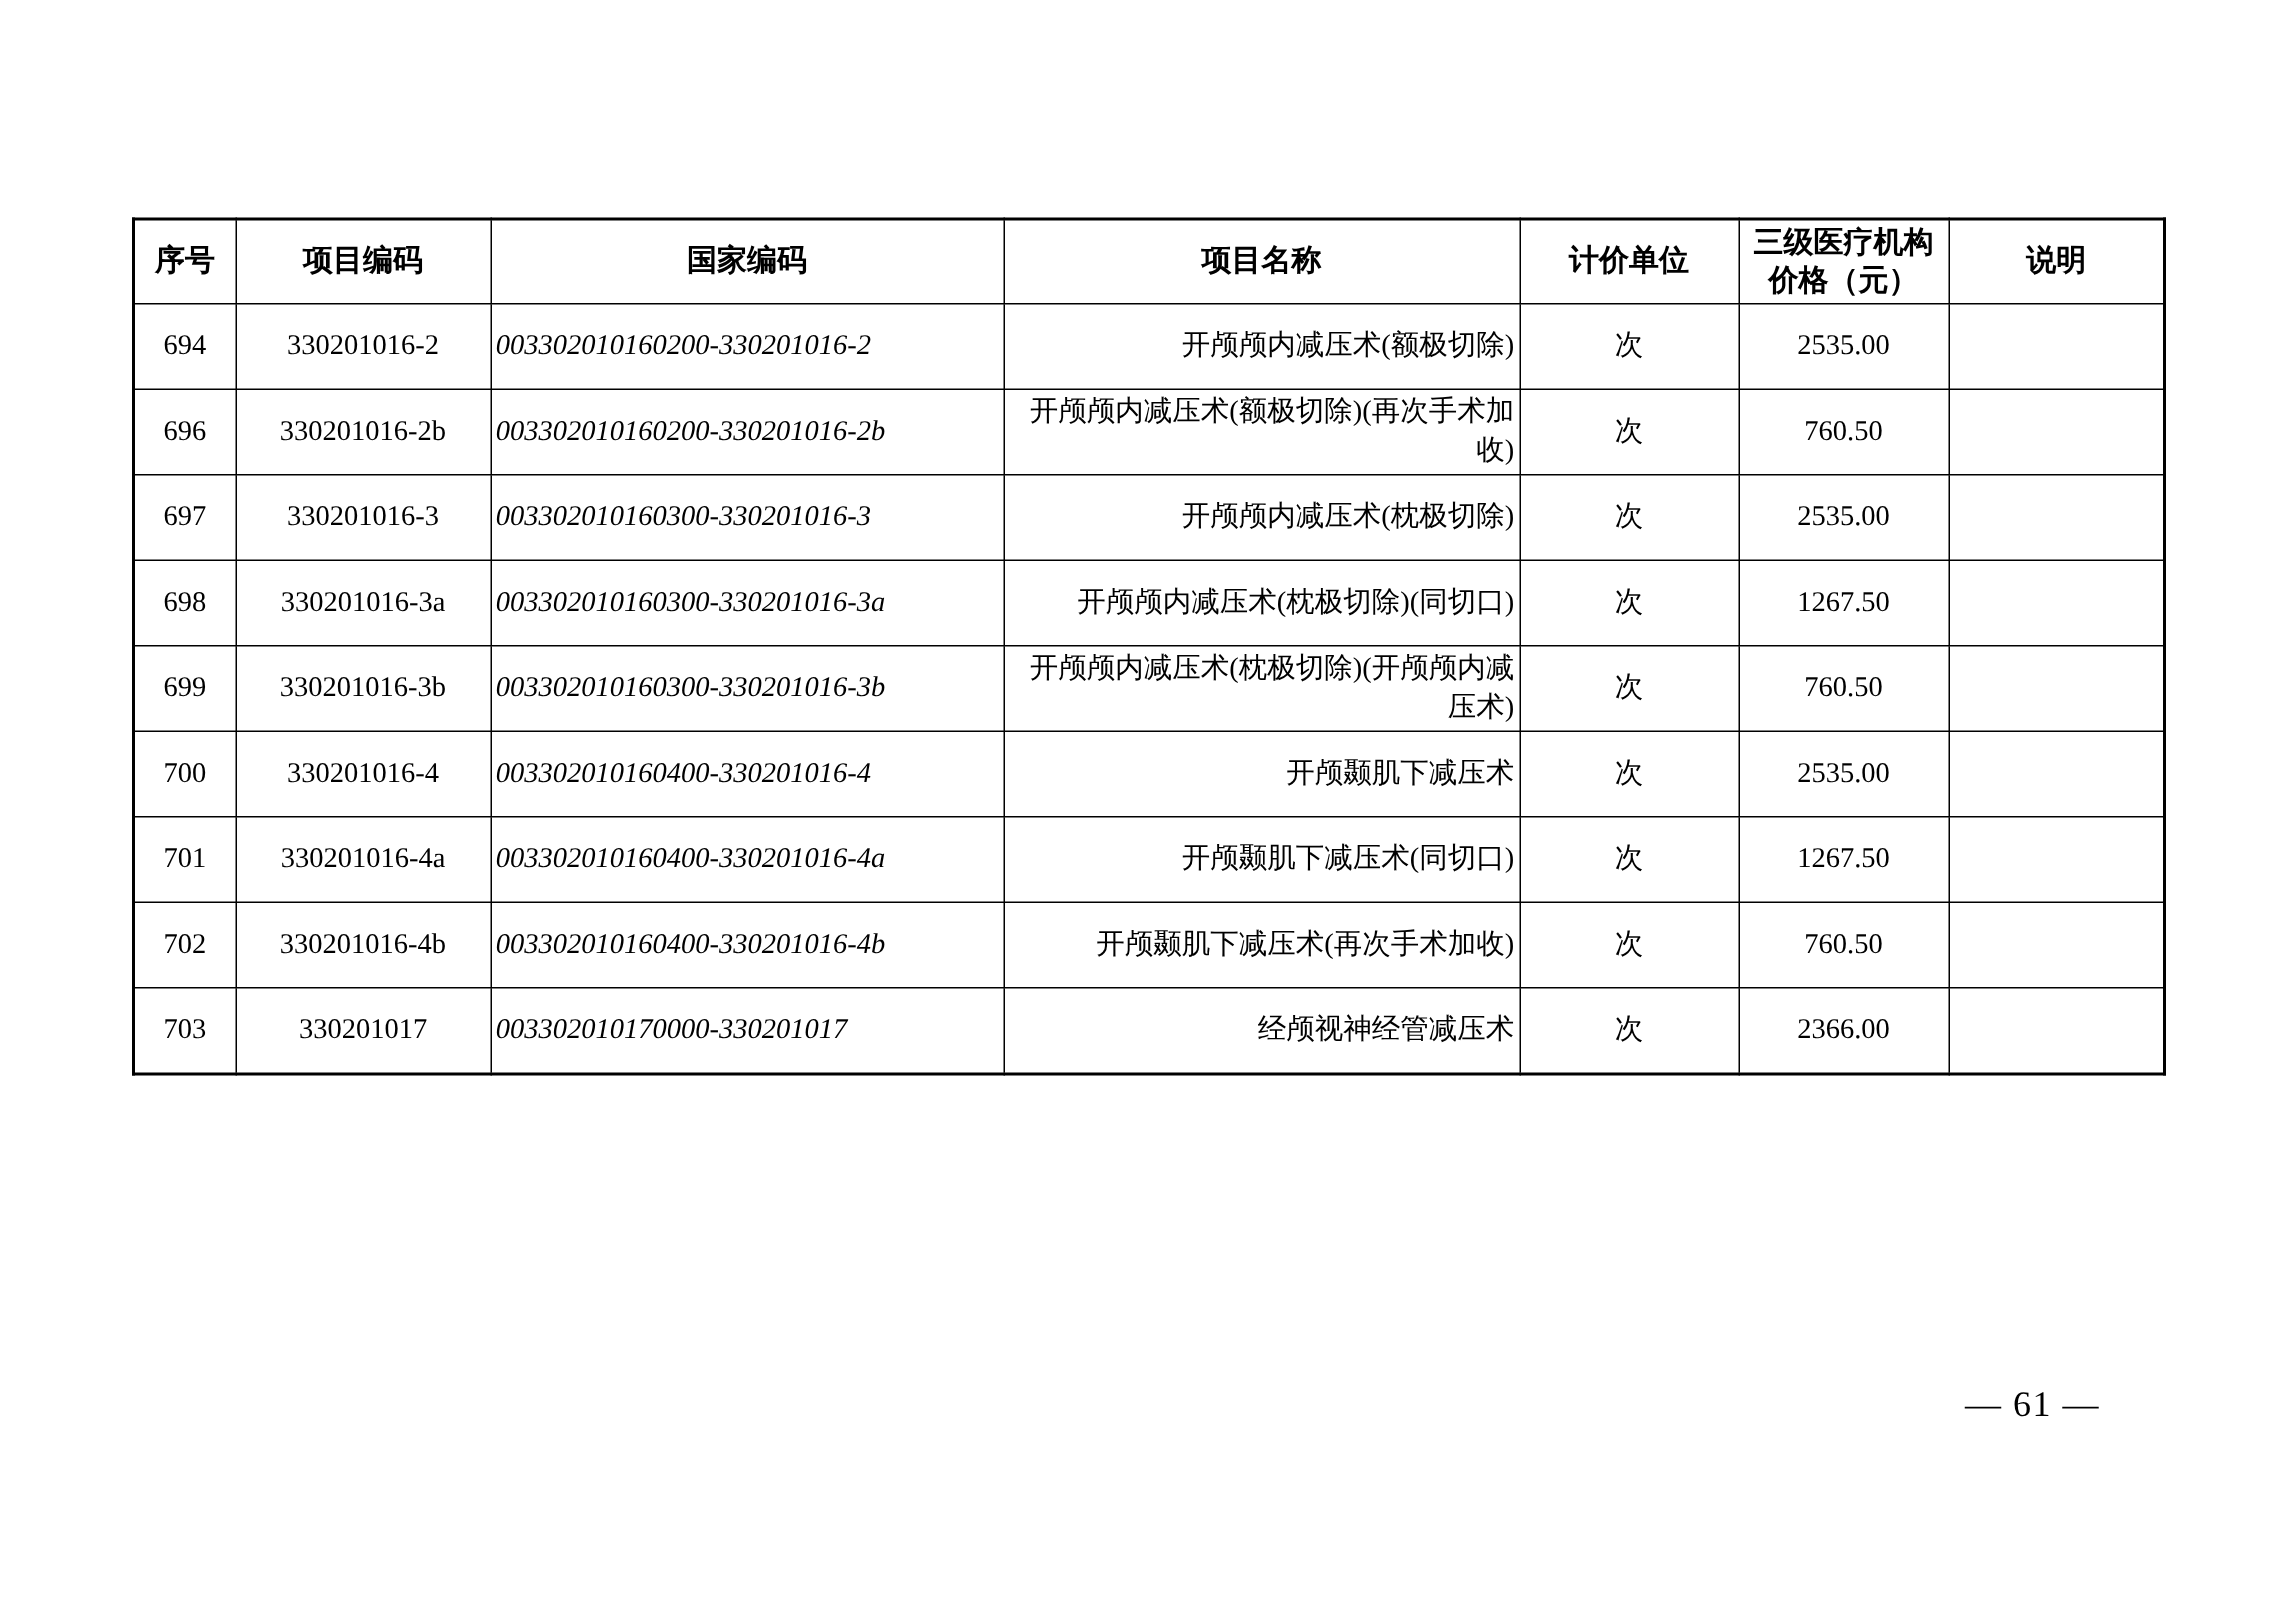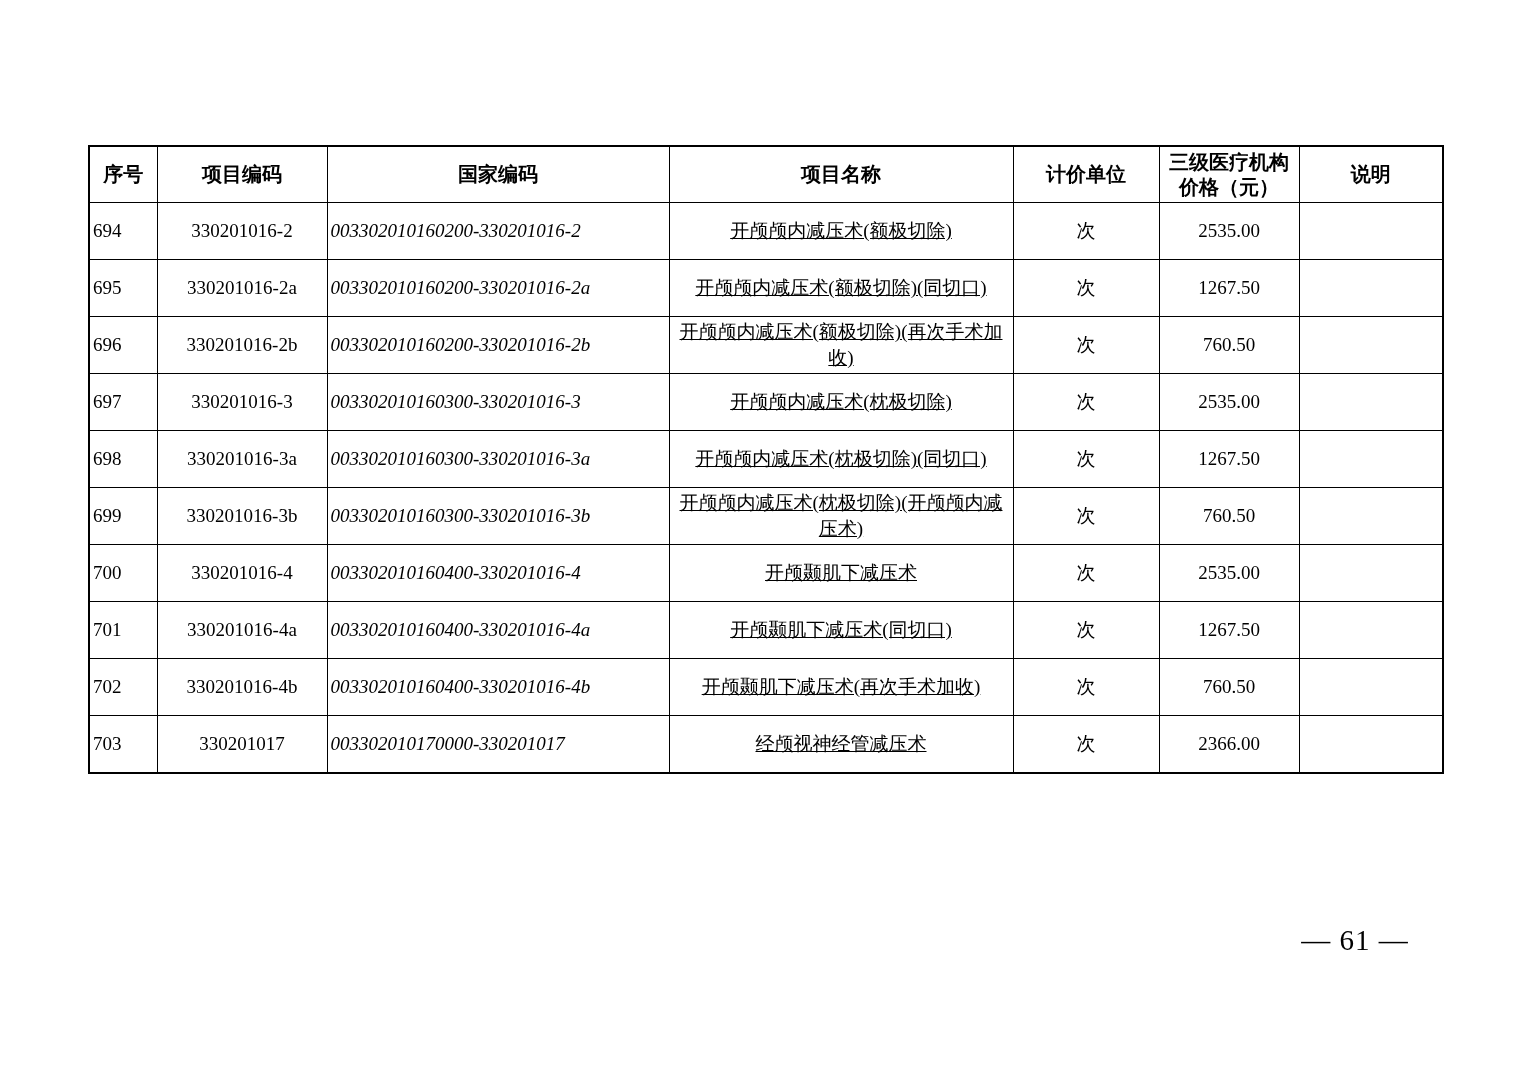--- a/index.html
+++ b/index.html
@@ -37,34 +37,34 @@
     text-align: center;
     line-height: 1.25;
     padding: 0 2px;
   }
   .price-table tbody td {
     height: 56px;
     font-size: 19px;
     line-height: 1.35;
     padding: 0 3px;
   }
-  .c-seq   { }
+  .c-seq   { text-align: center; }
   .c-code  { text-align: center; }
   .c-nat   { text-align: left; font-style: italic; }
-  .c-name  { text-align: center; word-break: break-all; text-decoration: underline; }
+  .c-name  { text-align: right; word-break: break-all; }
   .c-unit  { text-align: center; }
   .c-price { text-align: center; }
   .c-note  { text-align: center; }
   .page-number {
     position: absolute;
     left: 1290px;
     top: 924px;
     width: 130px;
     text-align: center;
-    font-size: 29px;
+    font-size: 24px;
     letter-spacing: 1px;
     white-space: nowrap;
   }
 </style>
 </head>
 <body>
 
 <div class="page">
 
   <table class="price-table">
@@ -92,29 +92,20 @@
       </tr>
     </thead>
     <tbody>
       <tr>
         <td class="c-seq">694</td>
         <td class="c-code">330201016-2</td>
         <td class="c-nat">003302010160200-330201016-2</td>
         <td class="c-name">开颅颅内减压术(额极切除)</td>
         <td class="c-unit">次</td>
         <td class="c-price">2535.00</td>
-        <td class="c-note"></td>
-      </tr>
-      <tr>
-        <td class="c-seq">695</td>
-        <td class="c-code">330201016-2a</td>
-        <td class="c-nat">003302010160200-330201016-2a</td>
-        <td class="c-name">开颅颅内减压术(额极切除)(同切口)</td>
-        <td class="c-unit">次</td>
-        <td class="c-price">1267.50</td>
         <td class="c-note"></td>
       </tr>
       <tr>
         <td class="c-seq">696</td>
         <td class="c-code">330201016-2b</td>
         <td class="c-nat">003302010160200-330201016-2b</td>
         <td class="c-name">开颅颅内减压术(额极切除)(再次手术加收)</td>
         <td class="c-unit">次</td>
         <td class="c-price">760.50</td>
         <td class="c-note"></td>

